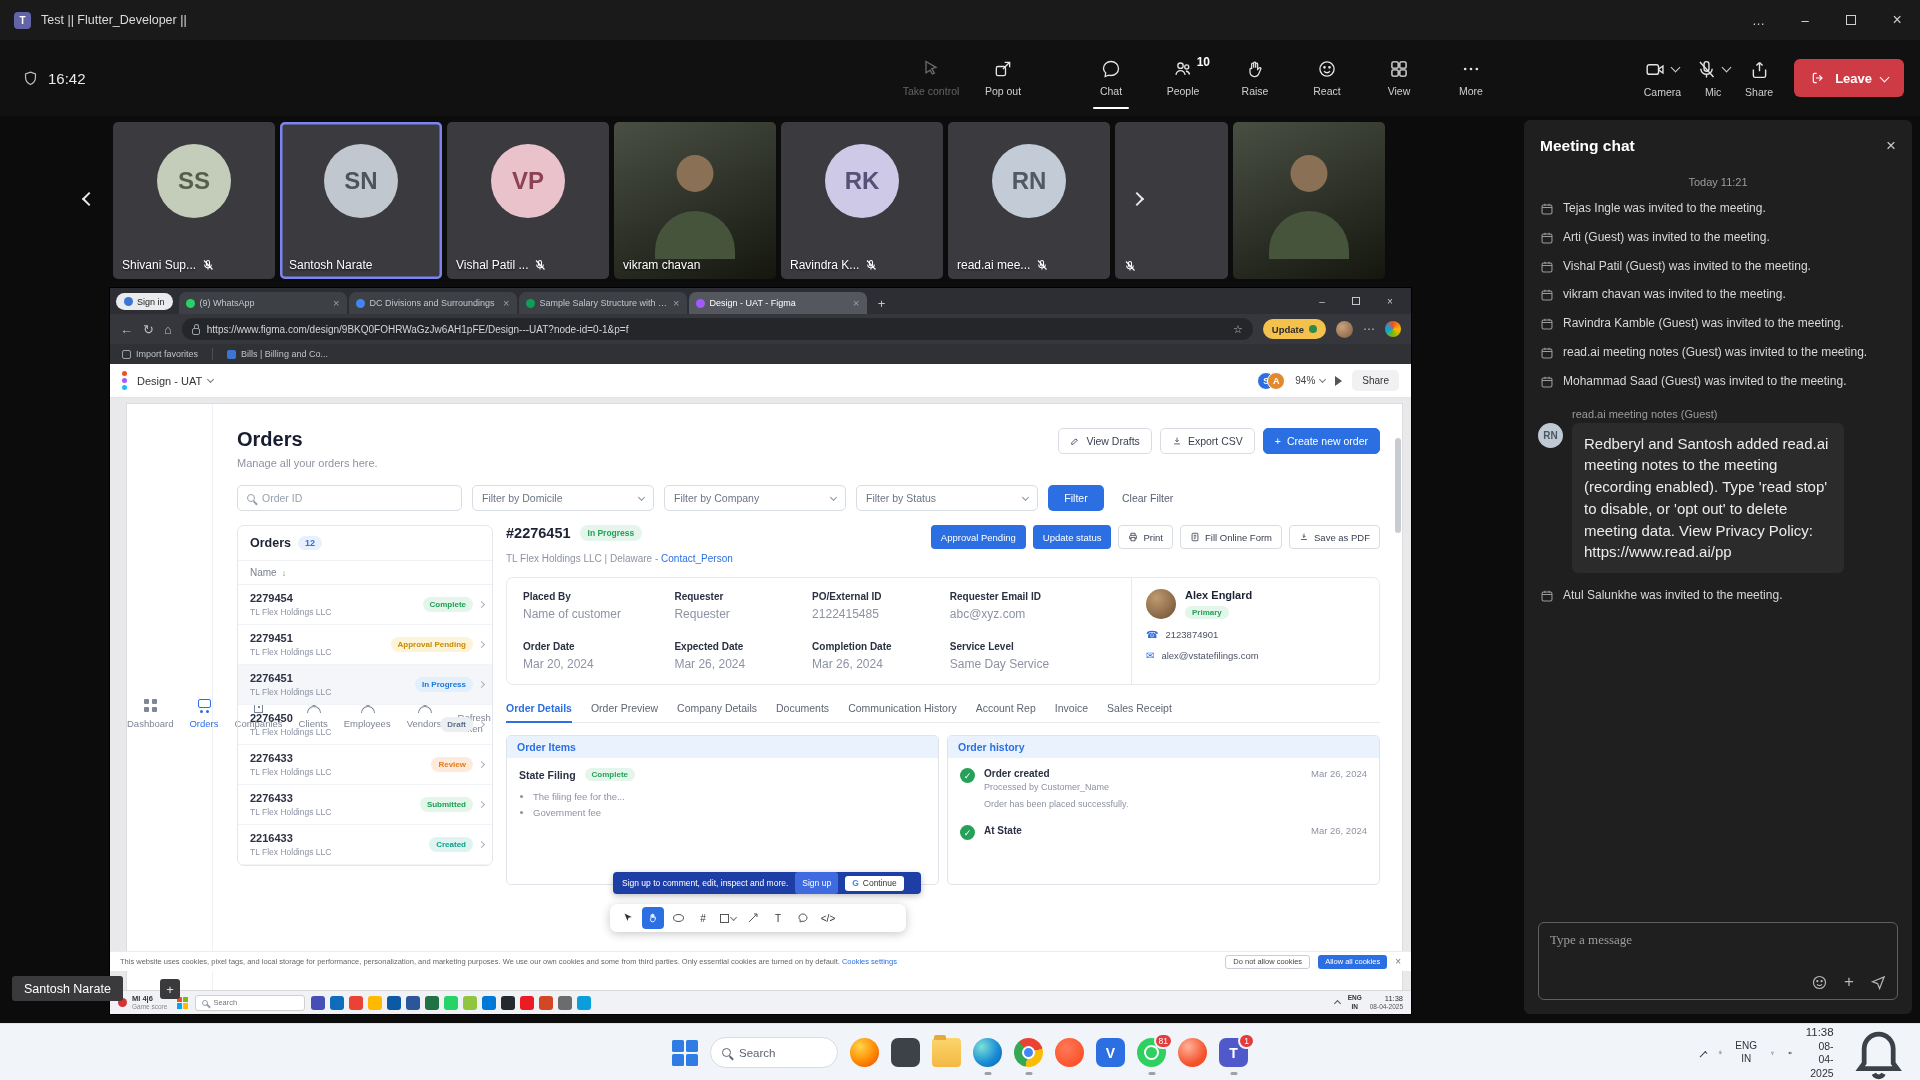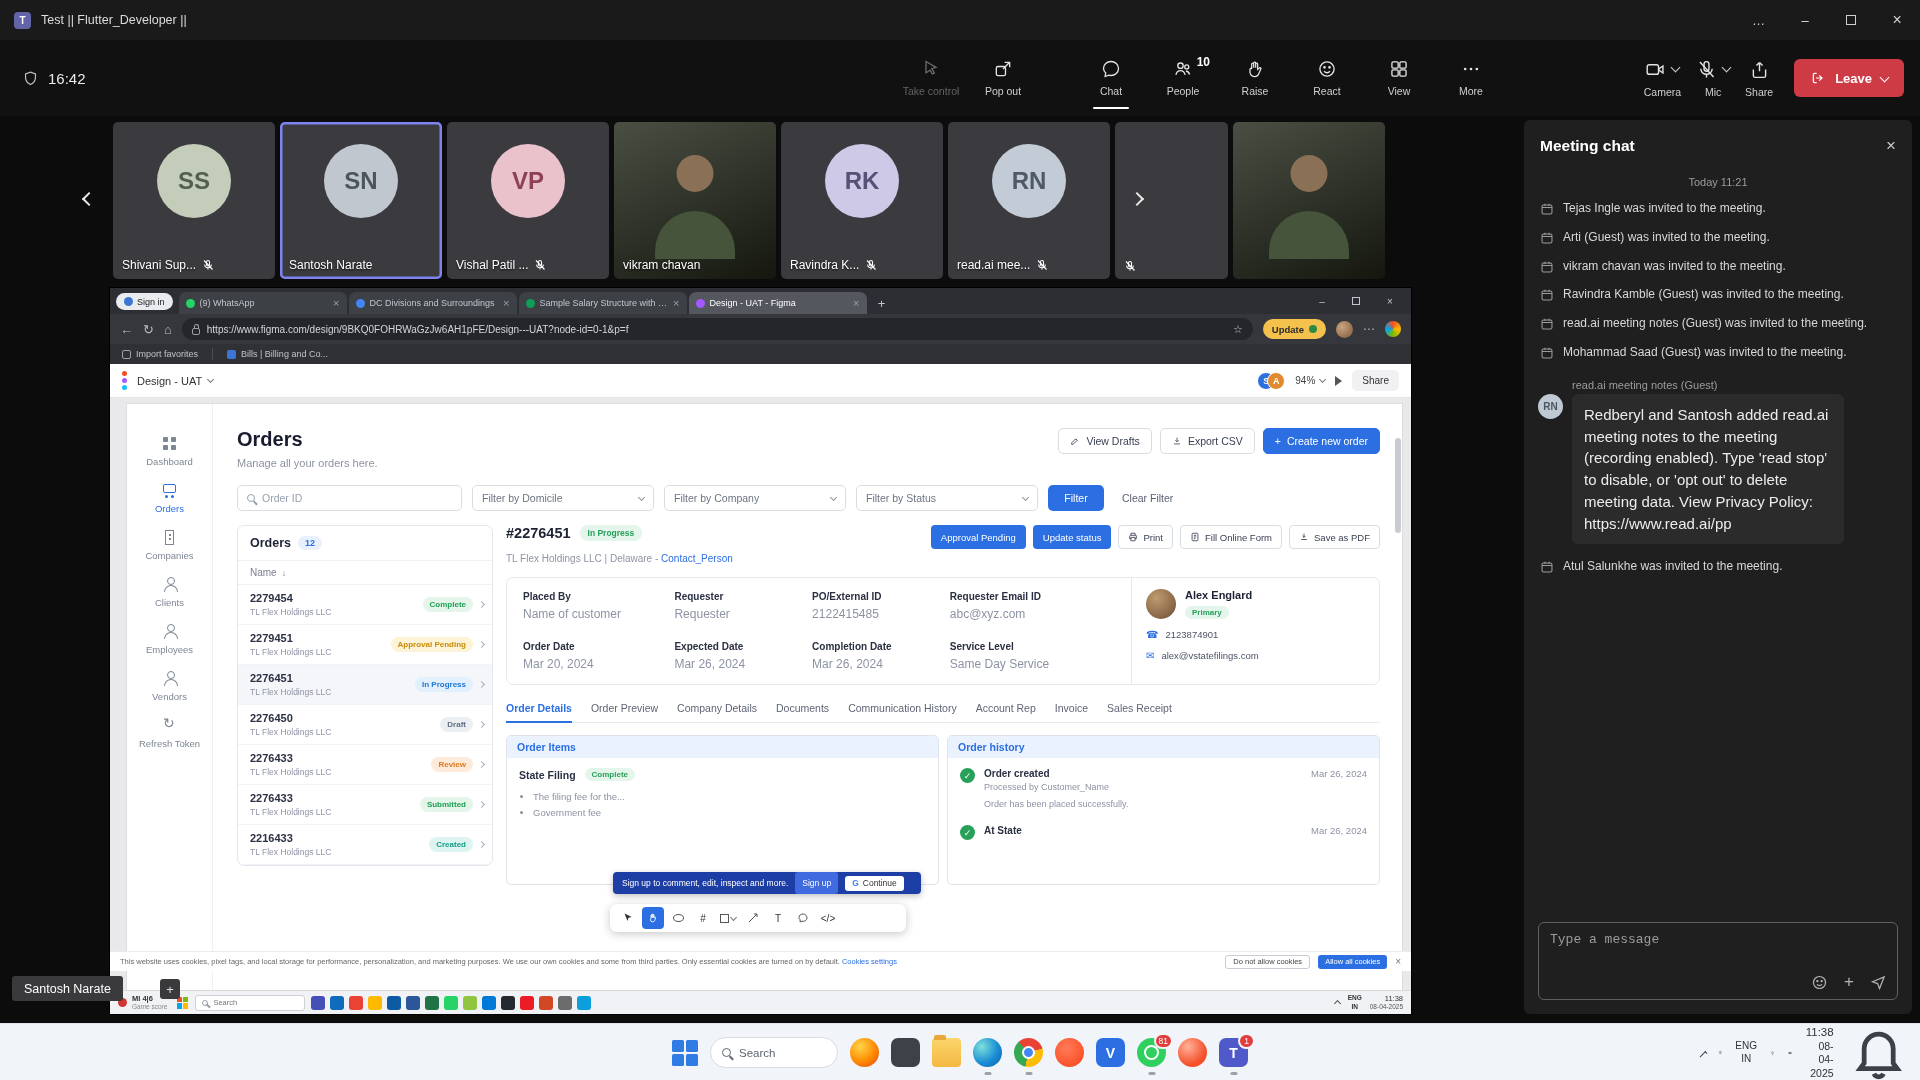--- a/index.html
+++ b/index.html
@@ -97,21 +97,21 @@
 .fig-right{margin-left:auto;display:flex;align-items:center;gap:10px}
 .fig-av{width:18px;height:18px;border-radius:50%;color:#fff;font-size:9px;font-weight:bold;display:flex;align-items:center;justify-content:center;border:1.5px solid #fff}
 .fig-av+.fig-av{margin-left:-8px}
 .fig-zoom{font-size:10px;color:#444;display:flex;gap:5px;align-items:center}
 .fig-play{width:0;height:0;border-left:7px solid #555;border-top:5px solid transparent;border-bottom:5px solid transparent}
 .fig-share{height:21px;background:#f1f1f3;border-radius:5px;padding:0 10px;display:flex;align-items:center;font-size:10px;color:#333}
 .canvas{position:absolute;top:110px;left:0;right:0;bottom:24px;background:#e9e9eb;overflow:hidden}
 .frame{position:absolute;left:17px;right:9px;top:6px;bottom:0;background:#fff;box-shadow:0 0 0 1px #ddd}
 .bscroll{position:absolute;right:1px;top:34px;width:6px;height:95px;background:#9aa0a8;border-radius:3px;opacity:.55}
 
-.d-side{position:absolute;left:0;top:0;bottom:0;width:86px;border-right:1px solid #eef0f3;padding-top:32px;display:flex;flex-direction:column;align-items:center;gap:16px}
+.d-side{position:absolute;left:0;top:0;bottom:0;width:86px;border-right:1px solid #eef0f3;padding-top:32px;display:flex;flex-direction:row;align-items:center;gap:16px}
 .d-item{display:flex;flex-direction:column;align-items:center;gap:5px;color:#7d8694;width:100%;cursor:pointer}
 .d-item .dlbl{font-size:9.5px}
 .d-item.active{color:#2b6fe3}
 .ic-w{width:15px;height:15px;position:relative}
 .i-grid::before{content:'';position:absolute;left:1px;top:1px;width:5px;height:5px;background:currentColor;box-shadow:8px 0 0 currentColor,0 8px 0 currentColor,8px 8px 0 currentColor;border-radius:1px}
 .i-cart::before{content:'';position:absolute;inset:1px 1px 5px 1px;border:1.5px solid currentColor;border-radius:2px}
 .i-cart::after{content:'';position:absolute;left:3px;bottom:0;width:3px;height:3px;border-radius:50%;background:currentColor;box-shadow:6px 0 0 currentColor}
 .i-bld::before{content:'';position:absolute;inset:0 3px;border:1.5px solid currentColor}
 .i-bld::after{content:'';position:absolute;left:6.5px;top:4px;width:2px;height:2px;background:currentColor;box-shadow:0 4px 0 currentColor}
 .i-person::before{content:'';position:absolute;left:4.5px;top:0;width:6px;height:6px;border-radius:50%;border:1.5px solid currentColor}
@@ -237,21 +237,21 @@
 .cp-body{flex:1;overflow:hidden;padding:2px 14px 0;display:flex;flex-direction:column}
 .cp-date{text-align:center;font-size:11px;color:#9c9c9c;margin:10px 0 6px}
 .sysmsg{display:flex;gap:9px;padding:6px 2px;color:#d8d8d8;font-size:12px;line-height:1.4}
 .sysmsg svg{flex:none;margin-top:2px;color:#9c9c9c}
 .sender{font-size:11px;color:#9c9c9c;margin:12px 0 3px 34px}
 .msgrow{display:flex;gap:9px;align-items:flex-start}
 .msg-av{width:25px;height:25px;border-radius:50%;background:#bfc9d4;color:#4c5661;font-size:10px;font-weight:bold;display:flex;align-items:center;justify-content:center;flex:none}
 .bubble{background:#2b2b2b;border-radius:6px;padding:10px 12px;max-width:272px;font-size:15px;color:#ececec;line-height:1.45;overflow-wrap:break-word}
 .cp-inwrap{padding:10px 14px 14px}
 .cp-input{border:1px solid #5f5f5f;border-radius:6px;min-height:78px;position:relative;padding:9px 11px}
-.cp-input textarea{width:100%;height:40px;background:transparent;border:none;outline:none;resize:none;color:#ddd;font-size:13px;font-family:Liberation Mono, monospace}
+.cp-input textarea{width:100%;height:40px;background:transparent;border:none;outline:none;resize:none;color:#ddd;font-size:13px;font-family:Liberation Serif, serif}
 .cp-input textarea::placeholder{color:#9c9c9c}
 .cp-icons{position:absolute;right:10px;bottom:7px;display:flex;gap:16px;align-items:center;color:#b5b5b5}
 .plus-ic::after{content:'+';font-size:17px}
 
 .vtask{position:absolute;left:0;right:0;bottom:0;height:57px;background:#f1f4f9;border-top:1px solid #e0e3e9}
 .vt-c{position:absolute;left:50%;top:0;height:57px;transform:translateX(-50%);display:flex;align-items:center;gap:12px}
 .vt-ic{width:29px;height:29px;position:relative;border-radius:6px;flex:none;cursor:pointer}
 .win11{display:grid;grid-template-columns:12px 12px;gap:2px;width:26px;height:26px;border-radius:0;cursor:pointer}
 .win11 i{background:#2f7ce5;border-radius:1.5px;display:block}
 .vt-search{height:31px;width:128px;background:#fff;border:1px solid #d7dbe3;border-radius:16px;display:flex;align-items:center;gap:8px;padding:0 11px;color:#5d6470;font-size:11.5px;cursor:pointer}
@@ -1091,20 +1091,27 @@
         </div>
 
         <div class="sysmsg">
           <svg width="14" height="14" viewBox="0 0 24 24" fill="none" stroke="currentColor" stroke-width="1.8">
             <rect x="3.5" y="5" width="17" height="15.5" rx="2.5"></rect>
             <path d="M3.5 9.5h17M8.5 3v4M15.5 3v4"></path>
           </svg>
           <span>Arti (Guest) was invited to the meeting.</span>
         </div>
 
+        <div class="sysmsg">
+          <svg width="14" height="14" viewBox="0 0 24 24" fill="none" stroke="currentColor" stroke-width="1.8">
+            <rect x="3.5" y="5" width="17" height="15.5" rx="2.5"></rect>
+            <path d="M3.5 9.5h17M8.5 3v4M15.5 3v4"></path>
+          </svg>
+          <span>Vishal Patil (Guest) was invited to the meeting.</span>
+        </div>
 
         <div class="sysmsg">
           <svg width="14" height="14" viewBox="0 0 24 24" fill="none" stroke="currentColor" stroke-width="1.8">
             <rect x="3.5" y="5" width="17" height="15.5" rx="2.5"></rect>
             <path d="M3.5 9.5h17M8.5 3v4M15.5 3v4"></path>
           </svg>
           <span>vikram chavan was invited to the meeting.</span>
         </div>
 
         <div class="sysmsg">

